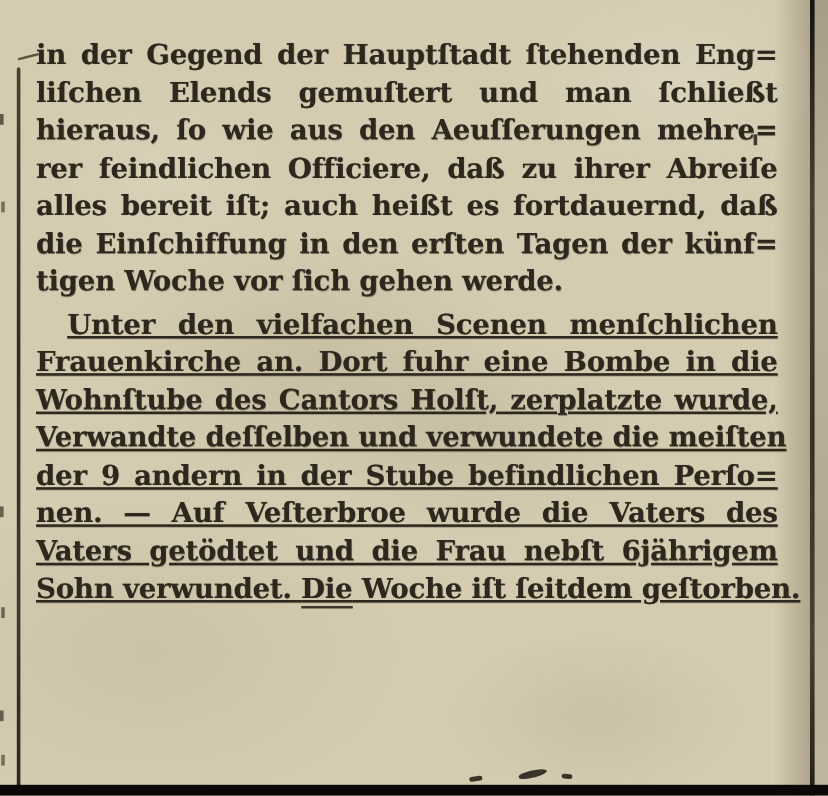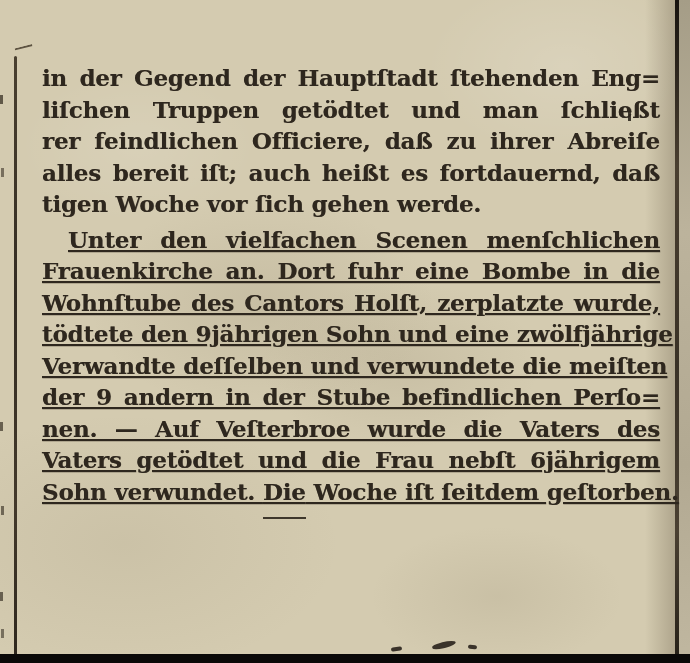--- a/index.html
+++ b/index.html
@@ -83,75 +83,75 @@
       1px 168px 0 rgba(58,50,38,0.6),
       0 422px 0 rgba(58,50,38,0.7),
       1px 506px 0 rgba(58,50,38,0.65),
       0 592px 0 rgba(58,50,38,0.7),
       1px 629px 0 rgba(58,50,38,0.6),
       628px 112px 0 rgba(46,40,30,0.9);
   }
   
   .textblock {
     position: absolute;
-    left: 30px; top: 62px;
+    left: 30px; top: 30px;
     width: 618px;
     font-family: "DejaVu Serif", "Liberation Serif", serif;
     font-weight: 700;
     font-size: 23px;
     line-height: 31.5px;
     letter-spacing: -0.2px;
     color: #2e271e;
     text-shadow: 0.3px 0.4px 0.6px rgba(46,39,30,0.55);
-    margin-left: 12px;
   }
   .para { margin: 0; }
   .para + .para { margin-top: 4px; text-decoration: underline; }
   .line {
     text-align: justify;
     text-align-last: justify;
     white-space: nowrap;
     overflow: visible;
   }
   .line.flush-left {
     text-align-last: left;
   }
   .line.indent { padding-left: 26px; }
   .u-word {
     border-bottom: 2px solid rgba(46,39,30,0.9);
-    padding-bottom: 12px;
+    padding-bottom: 1px;
   }
 </style>
 </head>
 <body>
 
 <div class="page">
 
   <div class="rule-left"></div>
   <div class="rule-hook"></div>
 
   <div class="gutter-shadow"></div>
   <div class="edge-line"></div>
   <div class="edge-strip"></div>
 
   <div class="specks"></div>
 
   <div class="textblock">
     <div class="para">
       <div class="line">in der Gegend der Hauptſtadt ſtehenden Eng=</div>
-      <div class="line">liſchen Truppen getödtet und man ſchließt</div>
+      <div class="line">liſchen Elends gemuſtert und man ſchließt</div>
+      <div class="line">hieraus, ſo wie aus den Aeuſſerungen mehre=</div>
       <div class="line">rer feindlichen Officiere, daß zu ihrer Abreiſe</div>
       <div class="line">alles bereit iſt; auch heißt es fortdauernd, daß</div>
+      <div class="line">die Einſchiffung in den erſten Tagen der künf=</div>
       <div class="line flush-left">tigen Woche vor ſich gehen werde.</div>
     </div>
     <div class="para">
       <div class="line indent">Unter den vielfachen Scenen menſchlichen</div>
       <div class="line">Frauenkirche an. Dort fuhr eine Bombe in die</div>
       <div class="line">Wohnſtube des Cantors Holſt, zerplatzte wurde,</div>
-      <div class="line">tödtete den 9jährigen Sohn und eine zwölfjährige</div>
       <div class="line">Verwandte deſſelben und verwundete die meiſten</div>
       <div class="line">der 9 andern in der Stube befindlichen Perſo=</div>
       <div class="line">nen. — Auf Veſterbroe wurde die Vaters des</div>
       <div class="line">Vaters getödtet und die Frau nebſt 6jährigem</div>
       <div class="line"><span>Sohn verwundet. </span><span class="u-word">Die</span><span> Woche iſt ſeitdem geſtorben.</span></div>
     </div>
   </div>
 
   <div class="frag f1"></div>
   <div class="frag f2"></div>

